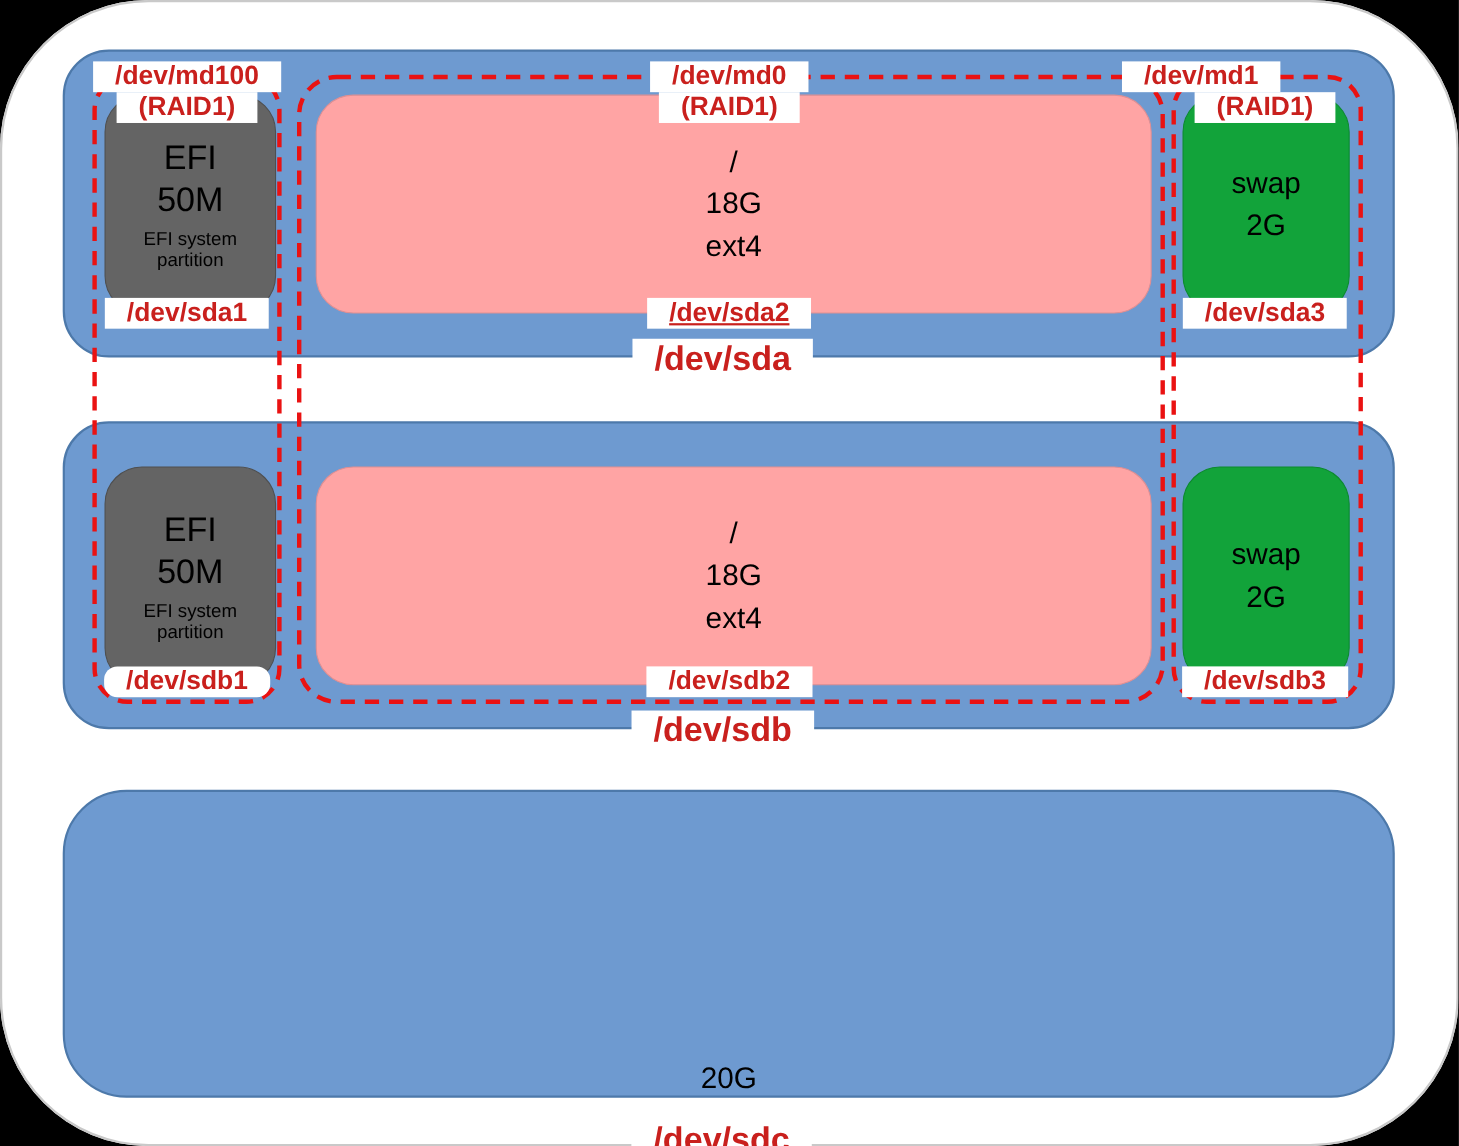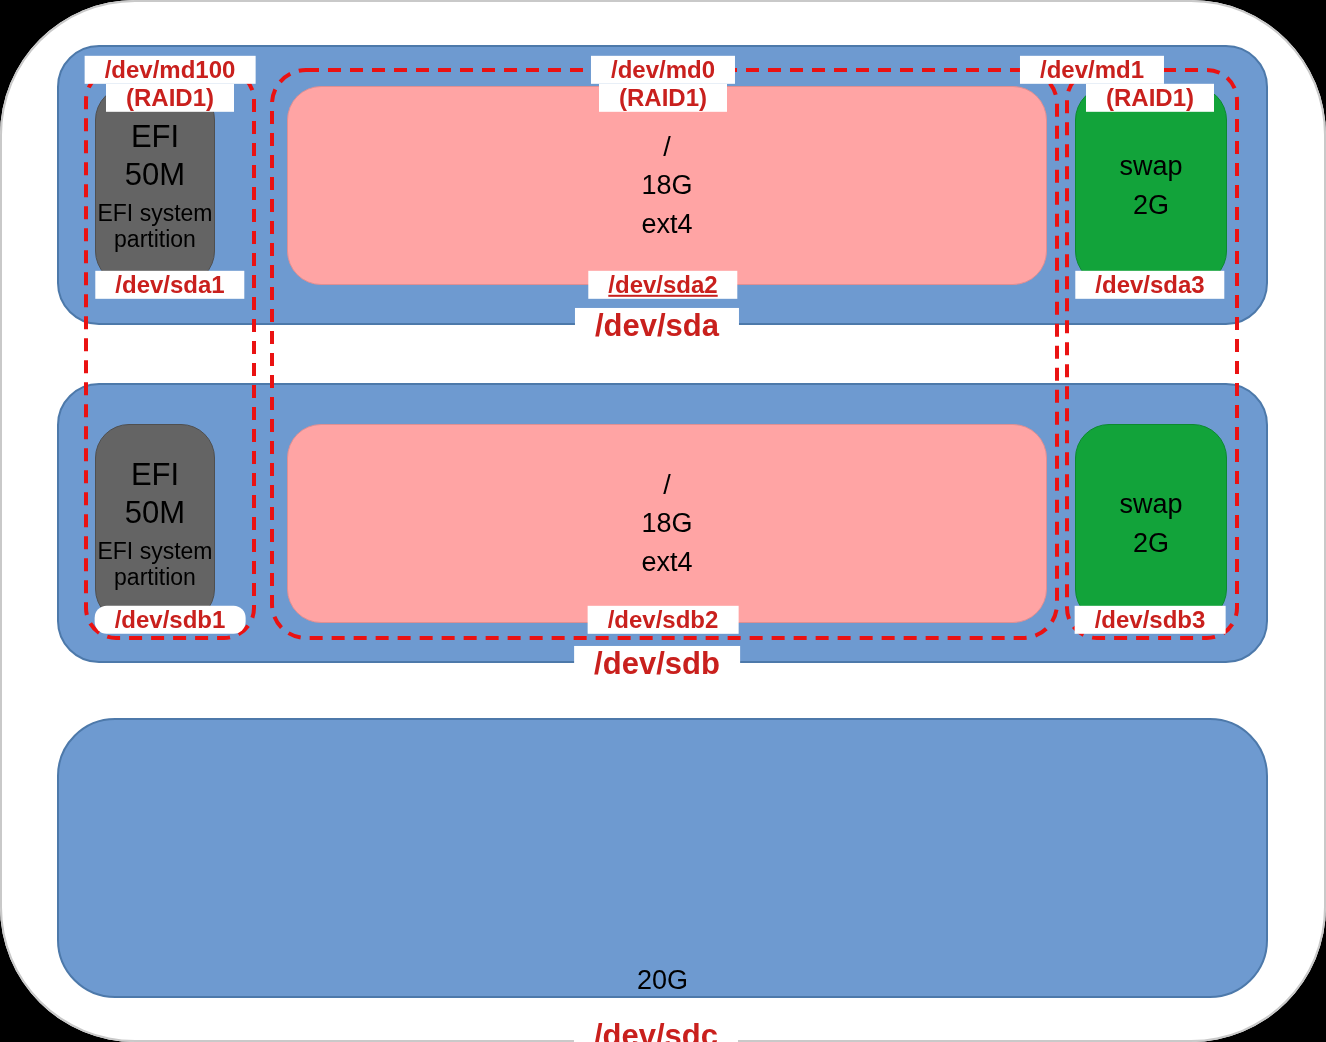--- a/index.html
+++ b/index.html
@@ -38,25 +38,25 @@
     height: 199px;
     border-radius: 34px;
     box-sizing: border-box;
     display: flex;
     flex-direction: column;
     align-items: center;
     justify-content: center;
     text-align: center;
     color: var(--partition-text);
   }
-  .part-efi  { left: 36px;   width: 120px; background: var(--efi-fill);  border: 1px solid var(--efi-border); }
+  .part-efi  { left: 36px;   width: 156px; background: var(--efi-fill);  border: 1px solid var(--efi-border); }
   .part-root { left: 228px;  width: 760px; background: var(--root-fill); border: 1px solid var(--root-border); }
   .part-swap { left: 1016px; width: 152px; background: var(--swap-fill); border: 1px solid var(--swap-border); }
   .efi-line  { font-size: 31px; line-height: 1.22; }
-  .efi-desc  { font-size: 23px; line-height: 1.12; margin-top: 7px; max-width: 116px; }
+  .efi-desc  { font-size: 17px; line-height: 1.12; margin-top: 7px; max-width: 116px; }
   .part-line { font-size: 27px; line-height: 1.42; }
   .sdc-size  { font-size: 27px; color: var(--partition-text); }
   .overlay-svg {
     position: absolute;
     left: 0; top: 0;
     pointer-events: none;
   }
   .raid-outline {
     fill: none;
     stroke: var(--raid-dash);

